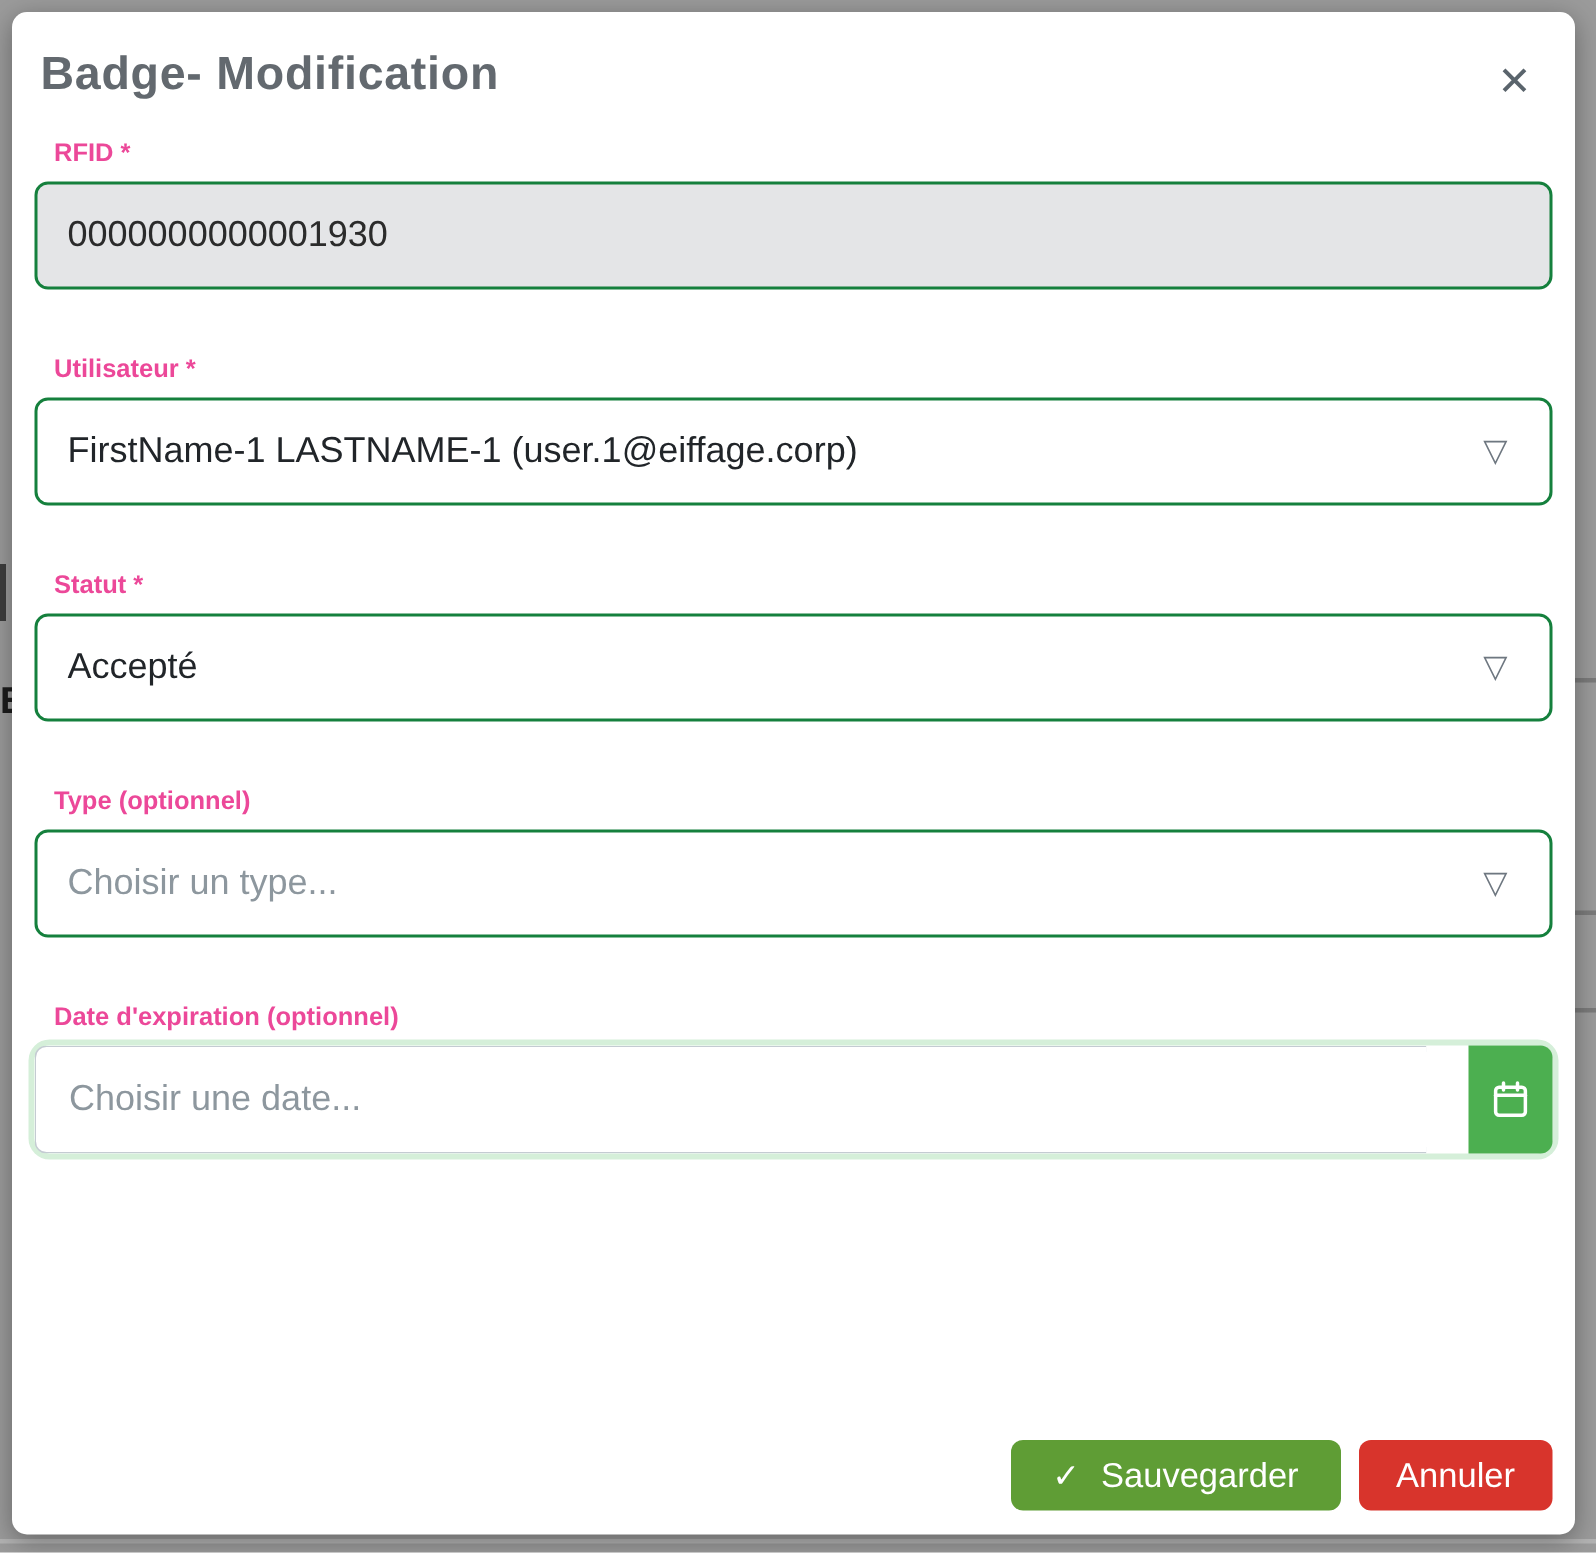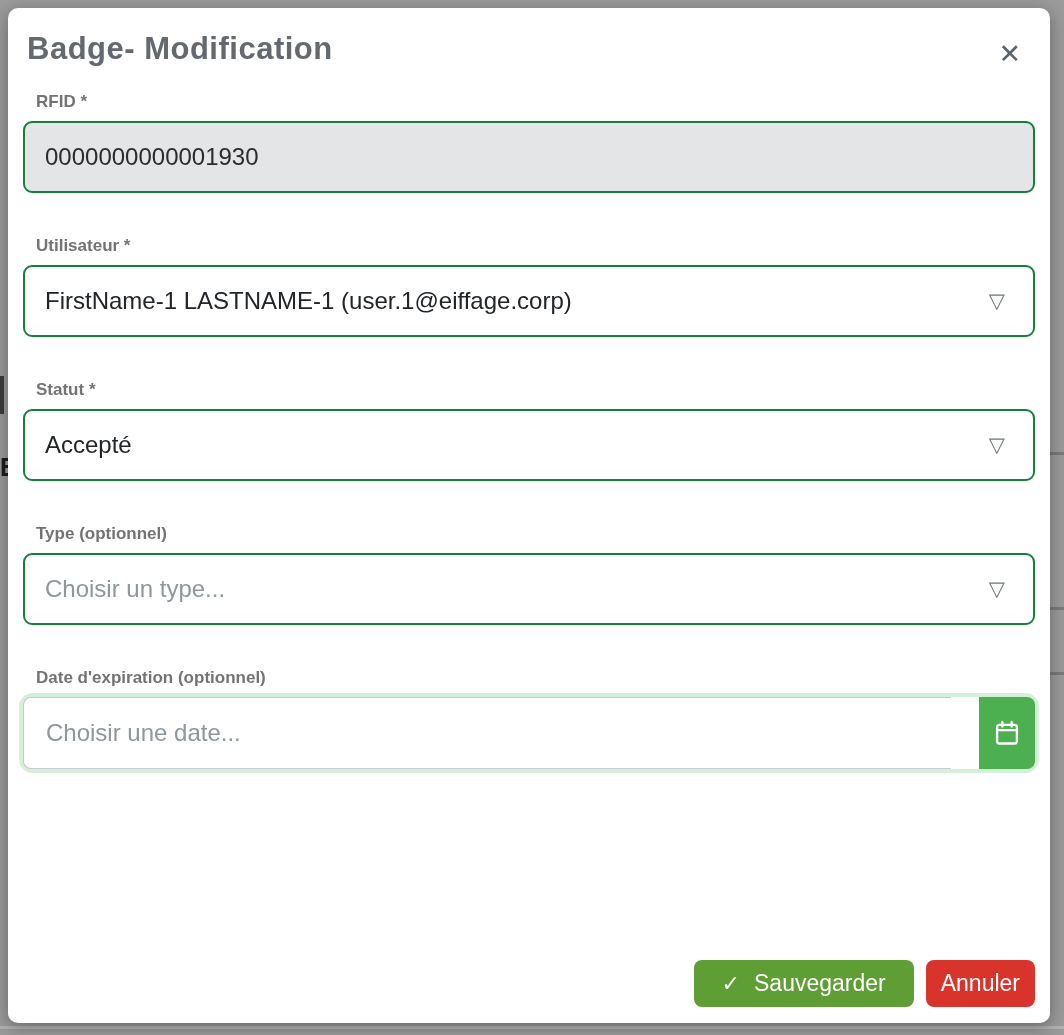--- a/index.html
+++ b/index.html
@@ -56,21 +56,21 @@
     padding: 8px 14px 0 0;
     font-weight: 400;
   }
 
   
   .form-group { margin-bottom: 43px; }
   .form-label {
     display: block;
     font-size: 17px;
     font-weight: 700;
-    color: #737373;
+    color: #ec4899;
     padding-left: 13px;
     margin-bottom: 9px;
   }
 
   .control {
     position: relative;
     width: 100%; height: 72px;
     border: 2px solid #15803d;
     border-radius: 9px;
     background: #ffffff;
@@ -154,21 +154,21 @@
     font-family: "Liberation Sans", sans-serif;
     font-size: 23px;
     color: #ffffff;
     cursor: pointer;
     display: flex;
     align-items: center;
     justify-content: center;
   }
   .btn-save { background: #5f9d35; padding: 0 28px; gap: 14px; }
   .btn-save .check { font-size: 22px; font-weight: 400; }
-  .btn-cancel { background: #d8342c; padding: 0 15px; }
+  .btn-cancel { background: #d8342c; padding: 0 25px; }
 </style>
 </head>
 <body>
 
 <div class="bd-frag frag-left-sliver"></div>
 <div class="bd-frag frag-left-letter">E</div>
 <div class="bd-frag frag-rline a"></div>
 <div class="bd-frag frag-rline b"></div>
 <div class="bd-frag frag-rline c"></div>
 <div class="bd-frag frag-bottom-band"></div>

